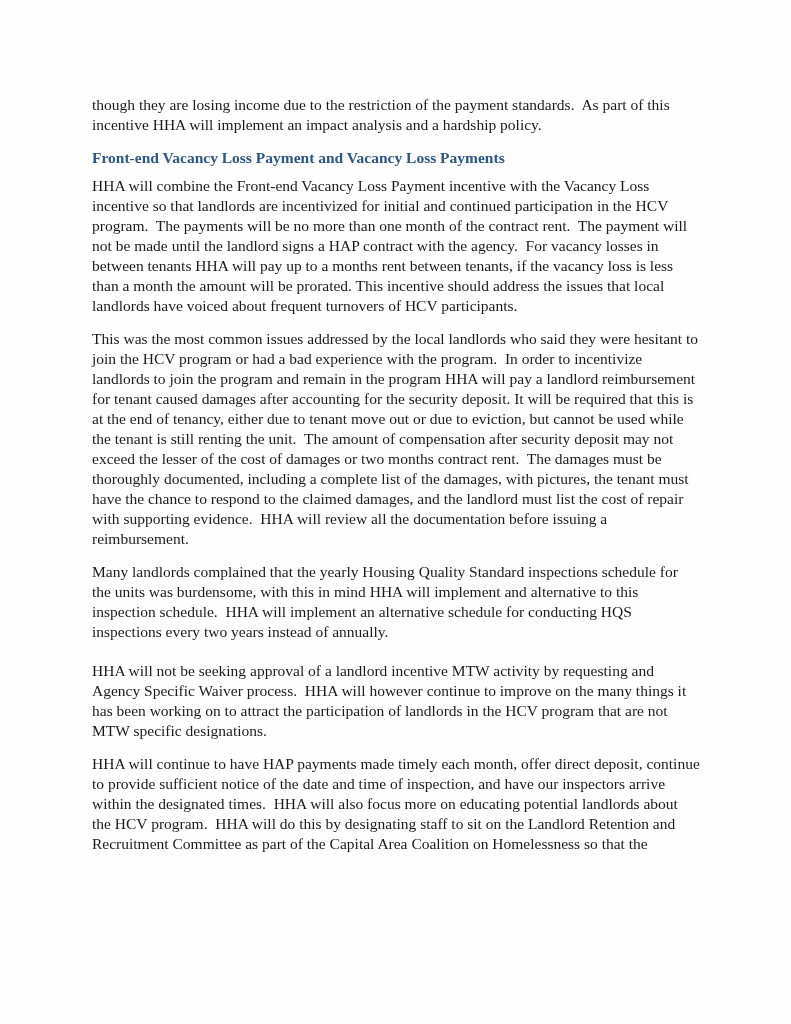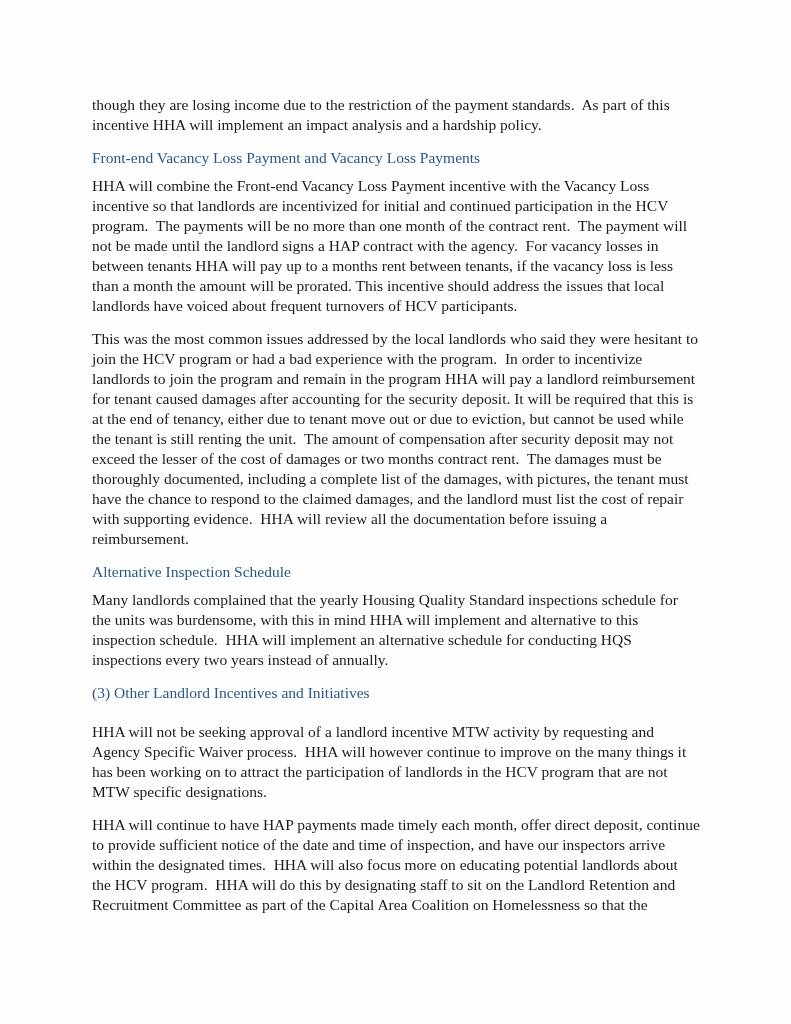--- a/index.html
+++ b/index.html
@@ -23,34 +23,32 @@
     margin: 0 0 13px 0;
     font-size: 15.5px;
     line-height: 20px;
     white-space: pre-wrap;
     text-align: left;
   }
   .heading {
     margin: 0 0 8px 0;
     font-size: 15.5px;
     line-height: 20px;
-    font-weight: normal;
+    font-weight: bold;
     color: #2a5783;
     white-space: pre-wrap;
   }
   .extra-gap {
     margin-top: 19px;
   }
 </style>
 </head>
 <body>
 
 <div class="page">
   <p class="para">though they are losing income due to the restriction of the payment standards.  As part of this incentive HHA will implement an impact analysis and a hardship policy.</p>
   <h2 class="heading">Front-end Vacancy Loss Payment and Vacancy Loss Payments</h2>
   <p class="para">HHA will combine the Front-end Vacancy Loss Payment incentive with the Vacancy Loss incentive so that landlords are incentivized for initial and continued participation in the HCV program.  The payments will be no more than one month of the contract rent.  The payment will not be made until the landlord signs a HAP contract with the agency.  For vacancy losses in between tenants HHA will pay up to a months rent between tenants, if the vacancy loss is less than a month the amount will be prorated. This incentive should address the issues that local landlords have voiced about frequent turnovers of HCV participants.</p>
   <p class="para">This was the most common issues addressed by the local landlords who said they were hesitant to join the HCV program or had a bad experience with the program.  In order to incentivize landlords to join the program and remain in the program HHA will pay a landlord reimbursement for tenant caused damages after accounting for the security deposit. It will be required that this is at the end of tenancy, either due to tenant move out or due to eviction, but cannot be used while the tenant is still renting the unit.  The amount of compensation after security deposit may not exceed the lesser of the cost of damages or two months contract rent.  The damages must be thoroughly documented, including a complete list of the damages, with pictures, the tenant must have the chance to respond to the claimed damages, and the landlord must list the cost of repair with supporting evidence.  HHA will review all the documentation before issuing a reimbursement.</p>
-  <h2 class="heading">Alternative Inspection Schedule</h2>
   <p class="para">Many landlords complained that the yearly Housing Quality Standard inspections schedule for the units was burdensome, with this in mind HHA will implement and alternative to this inspection schedule.  HHA will implement an alternative schedule for conducting HQS inspections every two years instead of annually.</p>
-  <h2 class="heading">(3) Other Landlord Incentives and Initiatives</h2>
   <p class="para extra-gap">HHA will not be seeking approval of a landlord incentive MTW activity by requesting and Agency Specific Waiver process.  HHA will however continue to improve on the many things it has been working on to attract the participation of landlords in the HCV program that are not MTW specific designations.</p>
   <p class="para">HHA will continue to have HAP payments made timely each month, offer direct deposit, continue to provide sufficient notice of the date and time of inspection, and have our inspectors arrive within the designated times.  HHA will also focus more on educating potential landlords about the HCV program.  HHA will do this by designating staff to sit on the Landlord Retention and Recruitment Committee as part of the Capital Area Coalition on Homelessness so that the</p>
 </div>
 
 </body></html>

